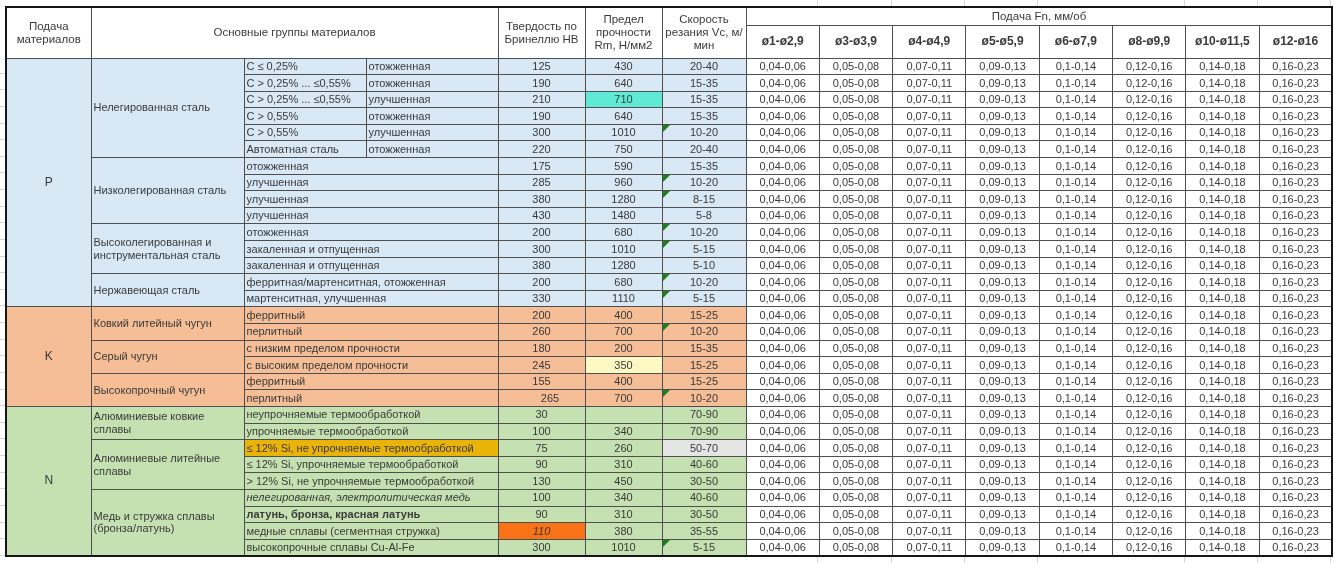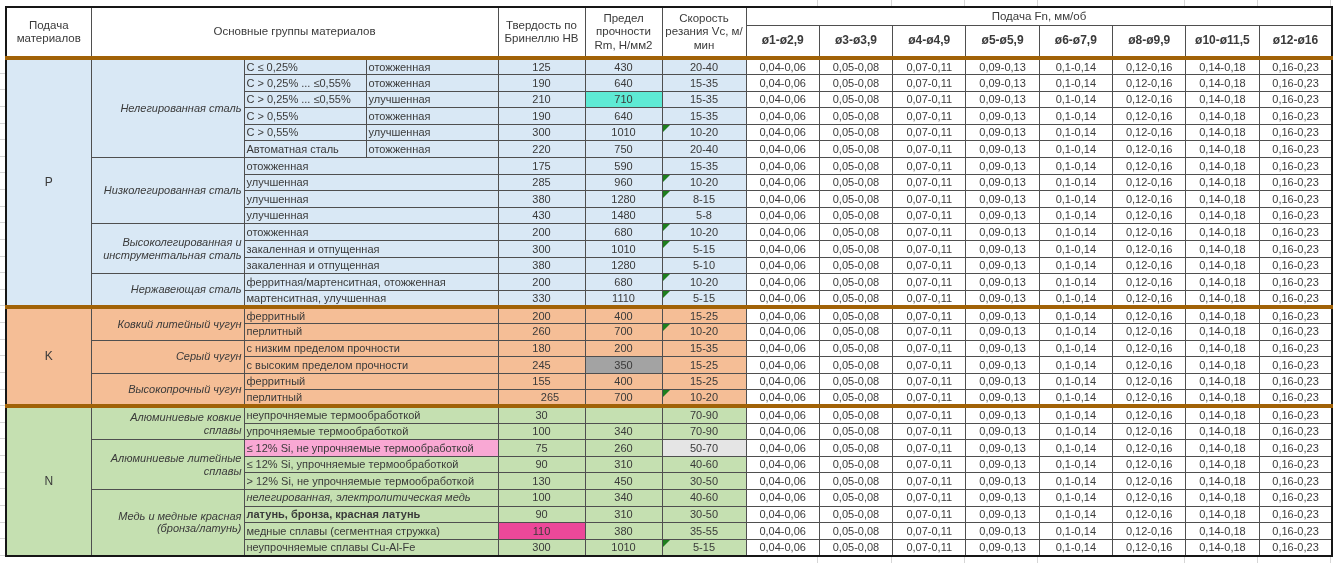--- a/index.html
+++ b/index.html
@@ -13,25 +13,25 @@
          background:repeating-linear-gradient(180deg,transparent 0 15.63px,#d6d6d6 15.63px 16.63px);}
   table{position:absolute;top:6px;left:5px;width:1326px;border-collapse:collapse;table-layout:fixed;
         font:11px/1.15 "Liberation Sans",sans-serif;color:#3a3a3a;border:2px solid #161616;}
   th,td{border:1px solid #4f4f4f;overflow:hidden;padding:0 2px;vertical-align:middle;}
   thead th{font-weight:normal;font-size:11.5px;background:#fff;}
   thead tr.feedcols th{font-weight:bold;font-size:12px;}
   thead tr:first-child{height:18px;}
   thead tr.feedcols{height:33px;}
   tbody tr{height:16.6px;}
   .gcode{font-size:12px;text-align:center;}
-  .gname{text-align:right;font-style:italic;}
+  .gname{text-align:left;}
   .desc{text-align:left;}
   .num{text-align:center;position:relative;}
   .feed{background:#fff;text-align:center;}
-  tbody tr.group-start td{border-top:4px solid #a16207;margin-left:29px;}
+  tbody tr.group-start td{border-top:1px solid #a16207;margin-left:29px;}
   .corner{position:absolute;left:0;top:0;width:0;height:0;
           border-top:7px solid #1e7e1e;border-right:7px solid transparent;}
 </style>
 </head>
 <body>
 
 <div class="sheet">
   <div class="margin-top"></div>
   <div class="margin-left"></div>
   <div class="margin-bottom"></div>
@@ -337,21 +337,21 @@
           <td class="feed">0,07-0,11</td>
           <td class="feed">0,09-0,13</td>
           <td class="feed">0,1-0,14</td>
           <td class="feed">0,12-0,16</td>
           <td class="feed">0,14-0,18</td>
           <td class="feed">0,16-0,23</td>
         </tr>
         <tr>
           <td class="desc" colspan="2" style="background: rgb(245, 190, 150);">с высоким пределом прочности</td>
           <td class="num" style="background: rgb(245, 190, 150);">245</td>
-          <td class="num" style="background: #a3a3a3;">350</td>
+          <td class="num" style="background: #fef9c3;">350</td>
           <td class="num" style="background: rgb(245, 190, 150);">15-25</td>
           <td class="feed">0,04-0,06</td>
           <td class="feed">0,05-0,08</td>
           <td class="feed">0,07-0,11</td>
           <td class="feed">0,09-0,13</td>
           <td class="feed">0,1-0,14</td>
           <td class="feed">0,12-0,16</td>
           <td class="feed">0,14-0,18</td>
           <td class="feed">0,16-0,23</td>
         </tr>
@@ -409,21 +409,21 @@
           <td class="feed">0,05-0,08</td>
           <td class="feed">0,07-0,11</td>
           <td class="feed">0,09-0,13</td>
           <td class="feed">0,1-0,14</td>
           <td class="feed">0,12-0,16</td>
           <td class="feed">0,14-0,18</td>
           <td class="feed">0,16-0,23</td>
         </tr>
         <tr>
           <td class="gname" rowspan="3" style="background: rgb(197, 224, 177);">Алюминиевые литейные сплавы</td>
-          <td class="desc" colspan="2" style="background: #f9a8d4; margin-top: 37px;">≤ 12% Si, не упрочняемые термообработкой</td>
+          <td class="desc" colspan="2" style="background: #eab308; margin-top: 37px;">≤ 12% Si, не упрочняемые термообработкой</td>
           <td class="num" style="background: rgb(197, 224, 177);">75</td>
           <td class="num" style="background: rgb(197, 224, 177);">260</td>
           <td class="num" style="background: #e5e5e5;">50-70</td>
           <td class="feed">0,04-0,06</td>
           <td class="feed">0,05-0,08</td>
           <td class="feed">0,07-0,11</td>
           <td class="feed">0,09-0,13</td>
           <td class="feed">0,1-0,14</td>
           <td class="feed">0,12-0,16</td>
           <td class="feed">0,14-0,18</td>
@@ -451,21 +451,21 @@
           <td class="feed">0,04-0,06</td>
           <td class="feed">0,05-0,08</td>
           <td class="feed">0,07-0,11</td>
           <td class="feed">0,09-0,13</td>
           <td class="feed">0,1-0,14</td>
           <td class="feed">0,12-0,16</td>
           <td class="feed">0,14-0,18</td>
           <td class="feed">0,16-0,23</td>
         </tr>
         <tr>
-          <td class="gname" rowspan="4" style="background: rgb(197, 224, 177);">Медь и медные красная (бронза/латунь)</td>
+          <td class="gname" rowspan="4" style="background: rgb(197, 224, 177);">Медь и стружка сплавы (бронза/латунь)</td>
           <td class="desc" colspan="2" style="background: rgb(197, 224, 177); font-style: italic;">нелегированная, электролитическая медь</td>
           <td class="num" style="background: rgb(197, 224, 177);">100</td>
           <td class="num" style="background: rgb(197, 224, 177);">340</td>
           <td class="num" style="background: rgb(197, 224, 177);">40-60</td>
           <td class="feed">0,04-0,06</td>
           <td class="feed">0,05-0,08</td>
           <td class="feed">0,07-0,11</td>
           <td class="feed">0,09-0,13</td>
           <td class="feed">0,1-0,14</td>
           <td class="feed">0,12-0,16</td>
@@ -481,34 +481,34 @@
           <td class="feed">0,05-0,08</td>
           <td class="feed">0,07-0,11</td>
           <td class="feed">0,09-0,13</td>
           <td class="feed">0,1-0,14</td>
           <td class="feed">0,12-0,16</td>
           <td class="feed">0,14-0,18</td>
           <td class="feed">0,16-0,23</td>
         </tr>
         <tr>
           <td class="desc" colspan="2" style="background: rgb(197, 224, 177);">медные сплавы (сегментная стружка)</td>
-          <td class="num" style="background: #ec4899;">110</td>
+          <td class="num" style="background: #f97316; font-style: italic;">110</td>
           <td class="num" style="background: rgb(197, 224, 177);">380</td>
           <td class="num" style="background: rgb(197, 224, 177);">35-55</td>
           <td class="feed">0,04-0,06</td>
           <td class="feed">0,05-0,08</td>
           <td class="feed">0,07-0,11</td>
           <td class="feed">0,09-0,13</td>
           <td class="feed">0,1-0,14</td>
           <td class="feed">0,12-0,16</td>
           <td class="feed">0,14-0,18</td>
           <td class="feed">0,16-0,23</td>
         </tr>
         <tr>
-          <td class="desc" colspan="2" style="background: rgb(197, 224, 177);">неупрочняемые сплавы Cu-Al-Fe</td>
+          <td class="desc" colspan="2" style="background: rgb(197, 224, 177);">высокопрочные сплавы Cu-Al-Fe</td>
           <td class="num" style="background: rgb(197, 224, 177);">300</td>
           <td class="num" style="background: rgb(197, 224, 177);">1010</td>
           <td class="num" style="background: rgb(197, 224, 177);">5-15<span class="corner"></span></td>
           <td class="feed">0,04-0,06</td>
           <td class="feed">0,05-0,08</td>
           <td class="feed">0,07-0,11</td>
           <td class="feed">0,09-0,13</td>
           <td class="feed">0,1-0,14</td>
           <td class="feed">0,12-0,16</td>
           <td class="feed">0,14-0,18</td>

